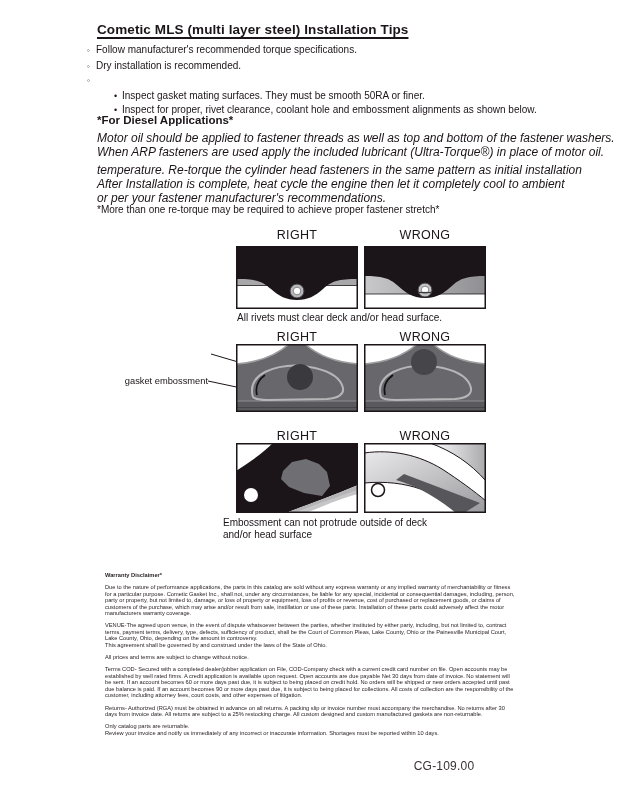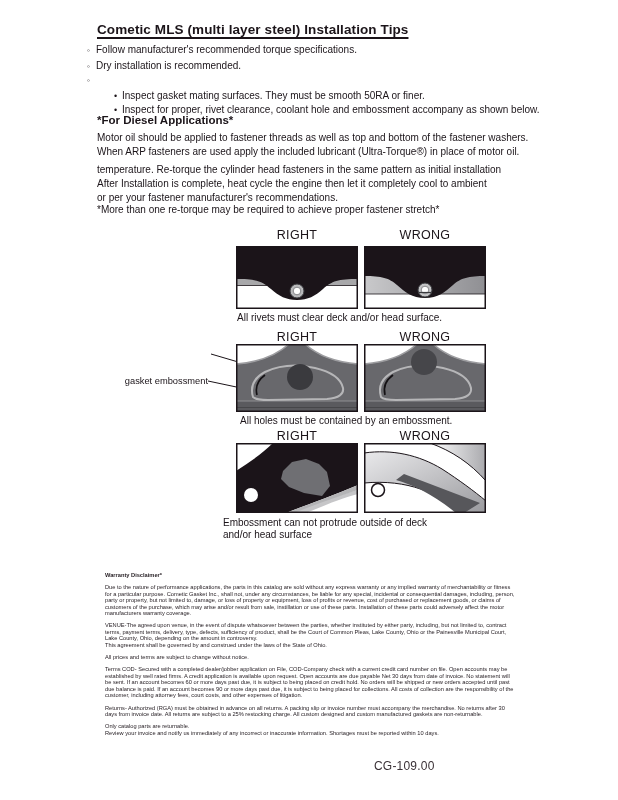--- a/index.html
+++ b/index.html
@@ -12,32 +12,32 @@
   .doc-title{
     left:97px;top:22px;font-size:13.5px;font-weight:bold;letter-spacing:.1px;
     text-decoration:underline;text-underline-offset:3px;text-decoration-thickness:1.5px;
   }
   .bullets{left:87px;top:43px;font-size:10px;line-height:14.6px;}
   .bullet-row{display:flex;align-items:baseline;}
   .bullet-glyph{width:9px;font-size:8px;flex:none;}
   .sub{margin-left:27px;}
   .sub .bullet-glyph{font-size:9px;width:8px;}
   .diesel-head{left:97px;top:114px;font-size:11.5px;font-weight:bold;}
-  .body-par{font-size:10px;line-height:14px;}
+  .body-par{font-size:12px;line-height:14px;font-style:italic;}
   .p1{left:97px;top:131px;}
   .p2{left:97px;top:163px;}
   .note{left:97px;top:204px;font-size:10px;}
   .rw-label{font-size:12.5px;letter-spacing:.3px;text-align:center;width:122px;}
   .caption{font-size:10px;line-height:12px;}
   .side-label{font-size:9.3px;line-height:11.5px;text-align:right;width:150px;left:58px;}
   .legal{left:105px;top:572px;width:412px;font-size:5.7px;line-height:6.4px;color:#2a2328;}
   .legal p{margin:0 0 6px 0;}
   .legal p.tight{margin-bottom:0;}
   .legal .legal-head{font-weight:bold;margin-bottom:6px;}
-  .page-num{left:374px;top:759px;width:140px;font-size:12px;letter-spacing:.2px;color:#3a3136;}
+  .page-num{left:374px;top:759px;width:140px;text-align:center;font-size:12px;letter-spacing:.2px;color:#3a3136;}
   svg{display:block;}
 </style>
 </head>
 <body>
 
 <div class="page">
 
   <div class="abs doc-title nowrap">Cometic MLS (multi layer steel) Installation Tips</div>
 
   <div class="abs bullets">
@@ -51,21 +51,21 @@
     </div>
     <div class="bullet-row">
       <span class="bullet-glyph">◦</span>
     </div>
     <div class="bullet-row sub">
       <span class="bullet-glyph">•</span>
       <span class="nowrap">Inspect gasket mating surfaces.  They must be smooth 50RA or finer.</span>
     </div>
     <div class="bullet-row sub">
       <span class="bullet-glyph">•</span>
-      <span class="nowrap">Inspect for proper, rivet clearance, coolant hole and embossment accompany as shown below.</span>
+      <span class="nowrap">Inspect for proper, rivet clearance, coolant hole and embossment alignments as shown below.</span>
     </div>
   </div>
 
   <div class="abs diesel-head nowrap">*For Diesel Applications*</div>
   <div class="abs body-par p1">
     <div class="nowrap">Motor oil should be applied to fastener threads as well as top and bottom of the fastener washers.</div>
     <div class="nowrap">When ARP fasteners are used apply the included lubricant (Ultra-Torque®) in place of motor oil.</div>
   </div>
   <div class="abs body-par p2">
     <div class="nowrap">temperature. Re-torque the cylinder head fasteners in the same pattern as initial installation</div>
@@ -144,21 +144,20 @@
       <path d="M69,0 C80,10 96,18 122,20" stroke="#9d9da0" stroke-width="1.6" fill="none"></path>
       <rect x="0" y="57" width="122" height="11" fill="#5a5a5e"></rect>
       <line x1="0" y1="57" x2="122" y2="57" stroke="#8e8e91" stroke-width="1"></line>
       <line x1="0" y1="63.5" x2="122" y2="63.5" stroke="#464649" stroke-width="1"></line>
       <path d="M17,53 C14,43 18,34 29,28 C44,21 62,20 79,24 C96,28 105,35 107,44 C108,50 103,54 91,55 L32,56 C22,56 19,55 17,53 Z" fill="none" stroke="#b6b6b8" stroke-width="2"></path>
       <path d="M21,51 C19,43 22,36 29,31" fill="none" stroke="#141114" stroke-width="1.6"></path>
       <circle cx="60" cy="18" r="13" fill="#46464a"></circle>
       <rect x="0.75" y="0.75" width="120.5" height="66.5" fill="none" stroke="#1b1419" stroke-width="1.5"></rect>
     </svg>
   </div>
-  <div class="abs caption nowrap" style="left:240px;top:415px;">All holes must be contained by an embossment.</div>
 
   <div class="abs rw-label" style="left:236px;top:429px;">RIGHT</div>
   <div class="abs rw-label" style="left:364px;top:429px;">WRONG</div>
 
   <div class="abs" style="left:236px;top:443px;">
     <svg viewBox="0 0 122 70" width="122" height="70">
       <rect x="0" y="0" width="122" height="70" fill="#ffffff"></rect>
       <path d="M122,47 C100,53 76,62 56,70 L70,70 C90,62 108,54 122,51 Z" fill="#c6c6c8"></path>
       <path d="M37,0 L122,0 L122,42 C96,53 70,62 50,70 L0,70 L0,28 C14,19 27,10 37,0 Z" fill="#1b1419"></path>
       <path d="M47,28 L56,19 L70,16 L83,21 L91,29 L94,43 L86,53 L68,50 L53,44 L45,36 Z" fill="#6f6f73"></path>

